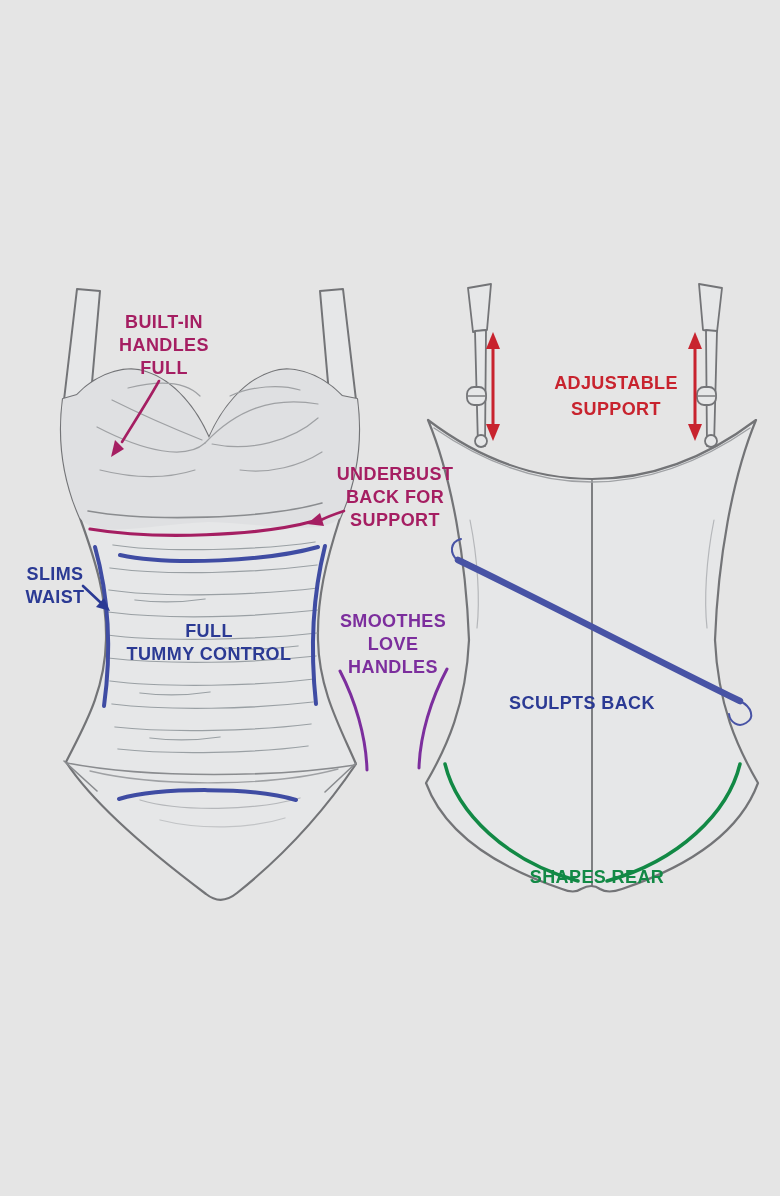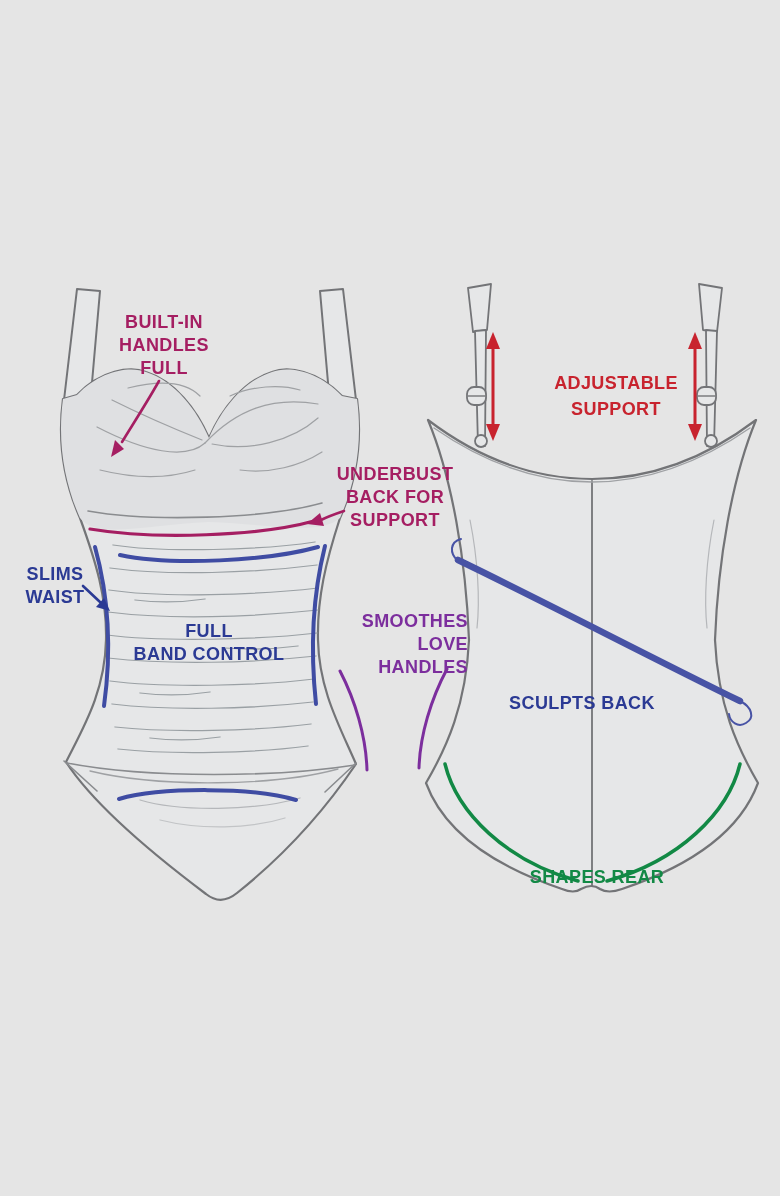--- a/index.html
+++ b/index.html
@@ -17,21 +17,21 @@
     font-size:18px;
     line-height:23px;
     letter-spacing:0.4px;
     text-align:center;
     white-space:nowrap;
   }
   .label .ln{display:block;}
   .label.wide-lh{line-height:26px;}
   .magenta{color:#a51e62;}
   .blue{color:#2b3a94;}
-  .purple{color:#7c2e9d;text-align:right;}
+  .purple{color:#7c2e9d;}
   .red{color:#c8232e;}
   .green{color:#128945;margin-top:36px;}
 </style>
 </head>
 <body>
 
 <div class="canvas">
 
   <svg width="780" height="1196" viewBox="0 0 780 1196">
 
@@ -199,21 +199,21 @@
     <span class="ln">SUPPORT</span>
   </div>
 
   <div class="label blue" style="left:0px;top:563px;width:110px">
     <span class="ln">SLIMS</span>
     <span class="ln">WAIST</span>
   </div>
 
   <div class="label blue" style="left:89px;top:620px;width:240px">
     <span class="ln">FULL</span>
-    <span class="ln">BAND CONTROL</span>
+    <span class="ln">TUMMY CONTROL</span>
   </div>
 
   <div class="label purple" style="left:318px;top:610px;width:150px">
     <span class="ln">SMOOTHES</span>
     <span class="ln">LOVE</span>
     <span class="ln">HANDLES</span>
   </div>
 
   <div class="label red wide-lh" style="left:526px;top:370px;width:180px">
     <span class="ln">ADJUSTABLE</span>

